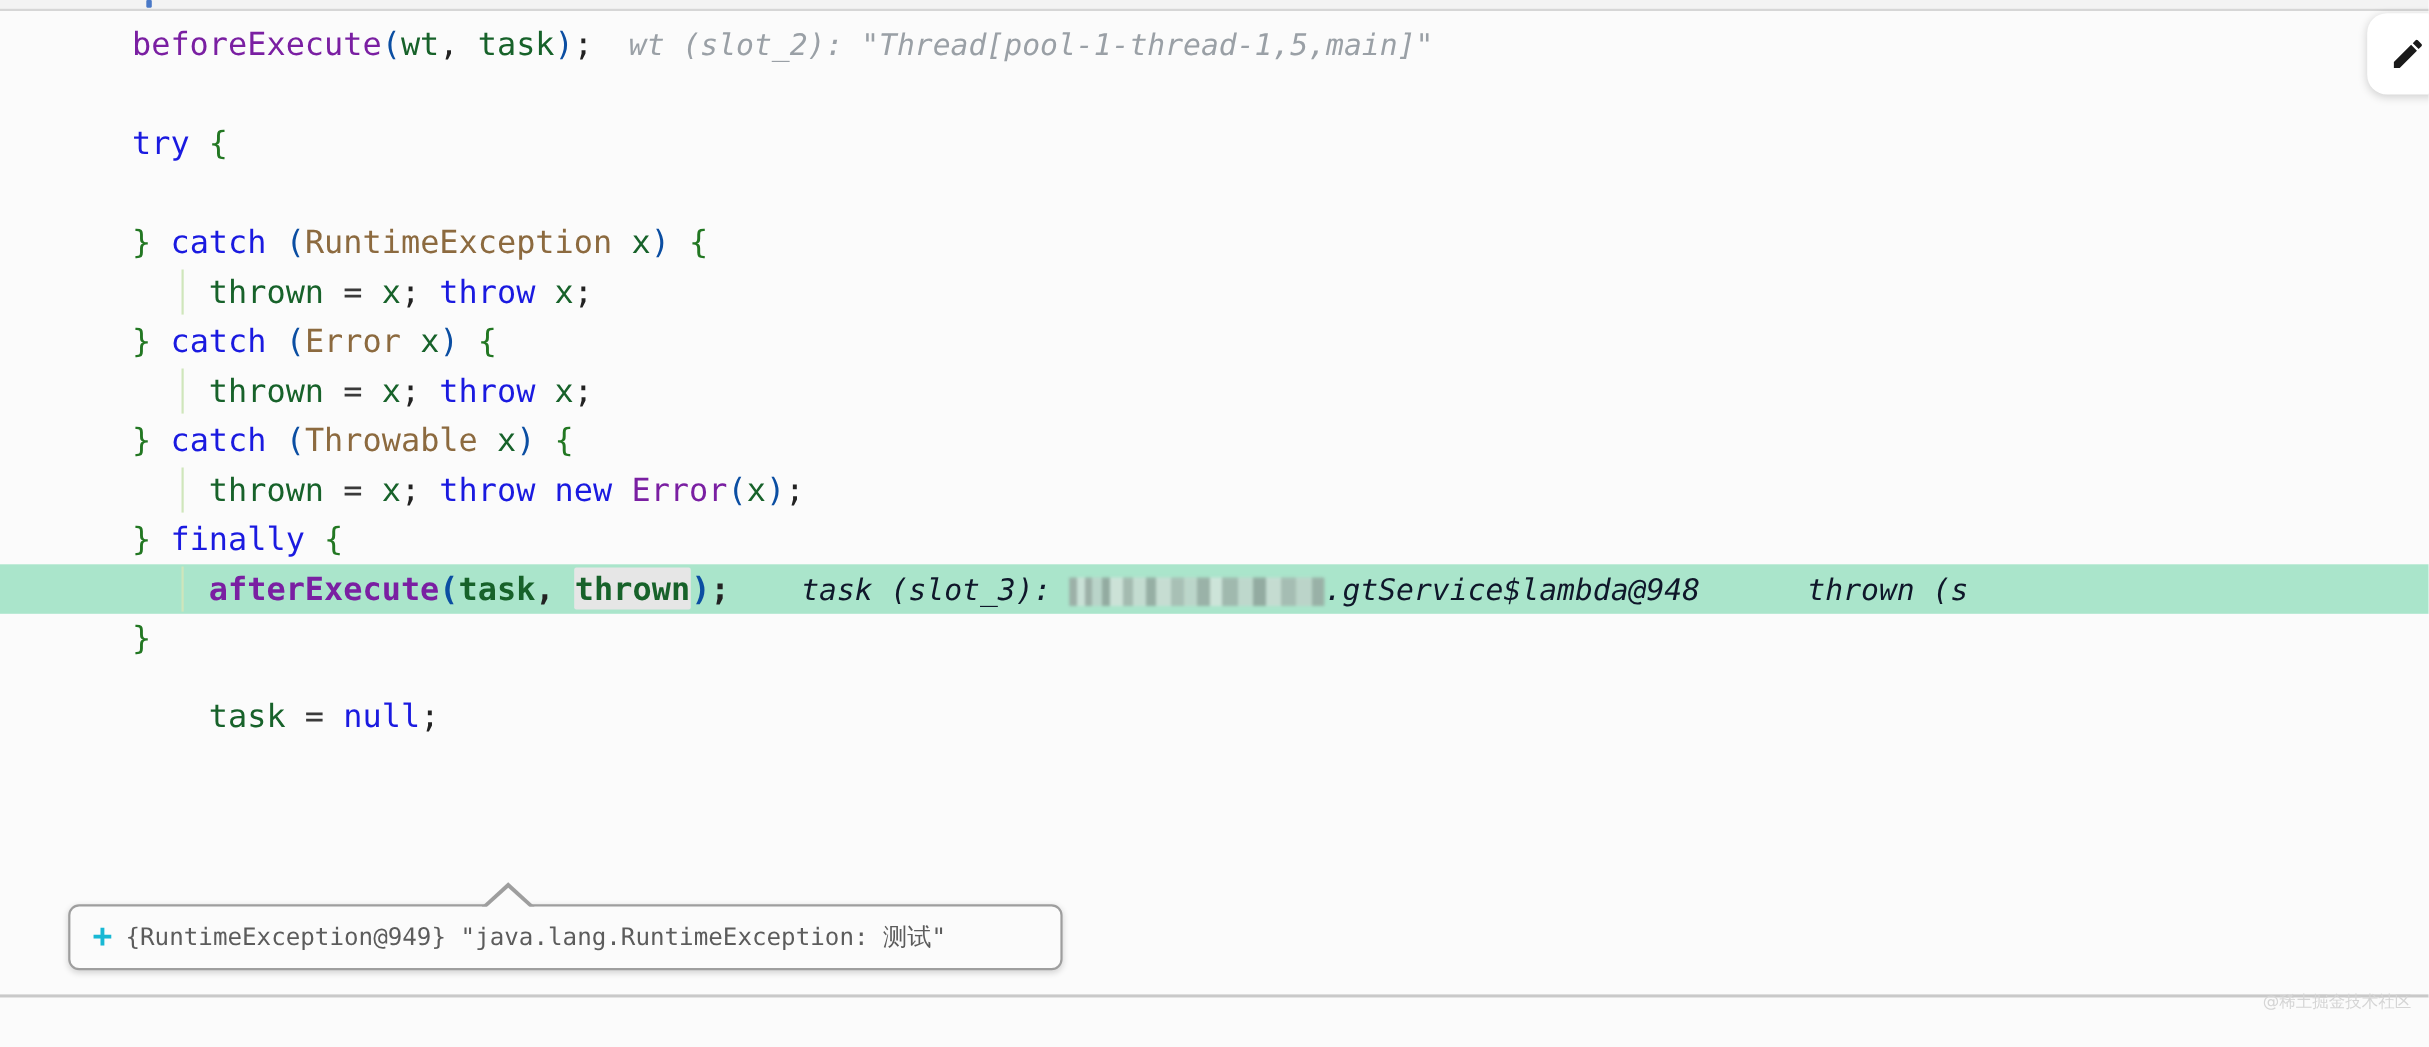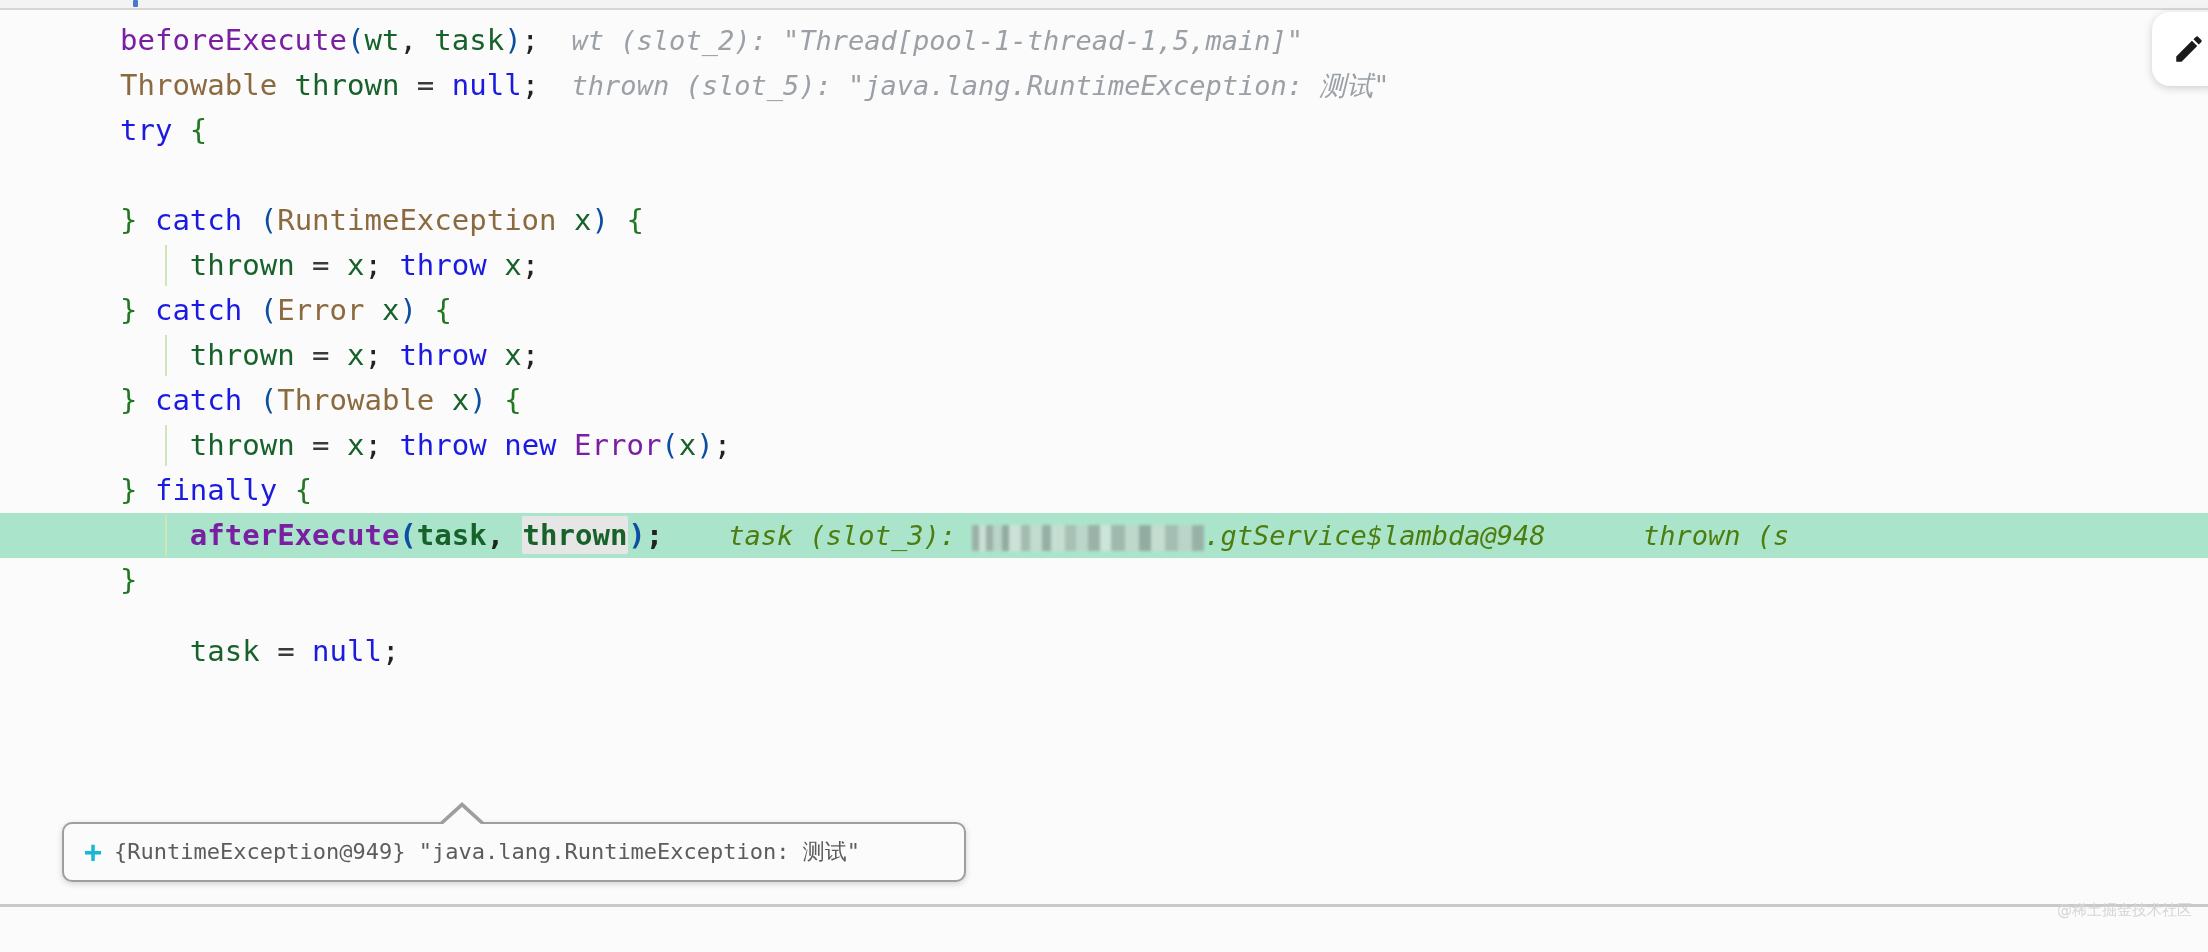--- a/index.html
+++ b/index.html
@@ -92,21 +92,21 @@
   .eq      { color: #3a3a3a; }
   .curly   { color: #227722; }
   .bold    { font-weight: bold; }
 
   
   .hint {
     color: #9aa0a6;
     font-style: italic;
     font-size: 27px;
   }
-  .hint-on-green { color: #4d7c0f; }
+  .hint-on-green { color: #0f172a; }
 
   
   .ident-box {
     background: #e6e6e6;
     border-radius: 2px;
     padding: 2px 1px;
   }
 
   
   .redacted {
@@ -228,21 +228,20 @@
 <div id="app">
 
   <div class="top-strip">
     <div class="top-strip-tick"></div>
   </div>
 
   <div class="change-bar"></div>
 
   <div class="editor" id="editor">
       <div class="line" style="top: 8px;"><span class="code"><span class="method">beforeExecute</span><span class="paren">(</span><span class="ident">wt</span><span class="semi">, </span><span class="ident">task</span><span class="paren">)</span><span class="semi">;</span><span class="hint">  wt (slot_2): "Thread[pool-1-thread-1,5,main]"</span></span></div>
-      <div class="line" style="top: 53px;"><span class="code"><span class="type">Throwable</span><span class="semi"> </span><span class="ident">thrown</span><span class="semi"> </span><span class="eq">=</span><span class="semi"> </span><span class="kw2">null</span><span class="semi">;</span><span class="hint">  thrown (slot_5): "java.lang.RuntimeException: 测试"</span></span></div>
       <div class="line" style="top: 98px;"><span class="code"><span class="kw2">try</span><span class="semi"> </span><span class="curly">{</span></span></div>
       <div class="line" style="top: 188px;"><span class="code"><span class="curly">}</span><span class="semi"> </span><span class="kw2">catch</span><span class="semi"> </span><span class="paren">(</span><span class="type">RuntimeException</span><span class="semi"> </span><span class="ident">x</span><span class="paren">)</span><span class="semi"> </span><span class="curly">{</span></span></div>
       <div class="line" style="top: 233px;"><div class="indent-guide" style="top: 2px; height: 41px;"></div><span class="code"><span class="semi">    </span><span class="ident">thrown</span><span class="semi"> </span><span class="eq">=</span><span class="semi"> </span><span class="ident">x</span><span class="semi">; </span><span class="kw2">throw</span><span class="semi"> </span><span class="ident">x</span><span class="semi">;</span></span></div>
       <div class="line" style="top: 278px;"><span class="code"><span class="curly">}</span><span class="semi"> </span><span class="kw2">catch</span><span class="semi"> </span><span class="paren">(</span><span class="type">Error</span><span class="semi"> </span><span class="ident">x</span><span class="paren">)</span><span class="semi"> </span><span class="curly">{</span></span></div>
       <div class="line" style="top: 323px;"><div class="indent-guide" style="top: 2px; height: 41px;"></div><span class="code"><span class="semi">    </span><span class="ident">thrown</span><span class="semi"> </span><span class="eq">=</span><span class="semi"> </span><span class="ident">x</span><span class="semi">; </span><span class="kw2">throw</span><span class="semi"> </span><span class="ident">x</span><span class="semi">;</span></span></div>
       <div class="line" style="top: 368px;"><span class="code"><span class="curly">}</span><span class="semi"> </span><span class="kw2">catch</span><span class="semi"> </span><span class="paren">(</span><span class="type">Throwable</span><span class="semi"> </span><span class="ident">x</span><span class="paren">)</span><span class="semi"> </span><span class="curly">{</span></span></div>
       <div class="line" style="top: 413px;"><div class="indent-guide" style="top: 2px; height: 41px;"></div><span class="code"><span class="semi">    </span><span class="ident">thrown</span><span class="semi"> </span><span class="eq">=</span><span class="semi"> </span><span class="ident">x</span><span class="semi">; </span><span class="kw2">throw</span><span class="semi"> </span><span class="kw2">new</span><span class="semi"> </span><span class="method">Error</span><span class="paren">(</span><span class="ident">x</span><span class="paren">)</span><span class="semi">;</span></span></div>
       <div class="line" style="top: 458px; padding-left: 36px;"><span class="code"><span class="curly">}</span><span class="semi"> </span><span class="kw2">finally</span><span class="semi"> </span><span class="curly">{</span></span></div>
       <div class="line highlight" style="top: 503px;"><div class="indent-guide" style="top: 2px; height: 41px;"></div><span class="code"><span class="semi">    </span><span class="method bold">afterExecute</span><span class="paren bold">(</span><span class="ident bold">task</span><span class="semi bold">, </span><span class="ident bold ident-box">thrown</span><span class="paren bold">)</span><span class="semi bold">;</span><span class="hint hint-on-green"><span>    </span><span>task (slot_3): </span><span class="redacted" style="width: 232px;"></span><span>.gtService$lambda@948      thrown (s</span></span></span></div>
       <div class="line" style="top: 548px;"><span class="code"><span class="curly">}</span></span></div>

